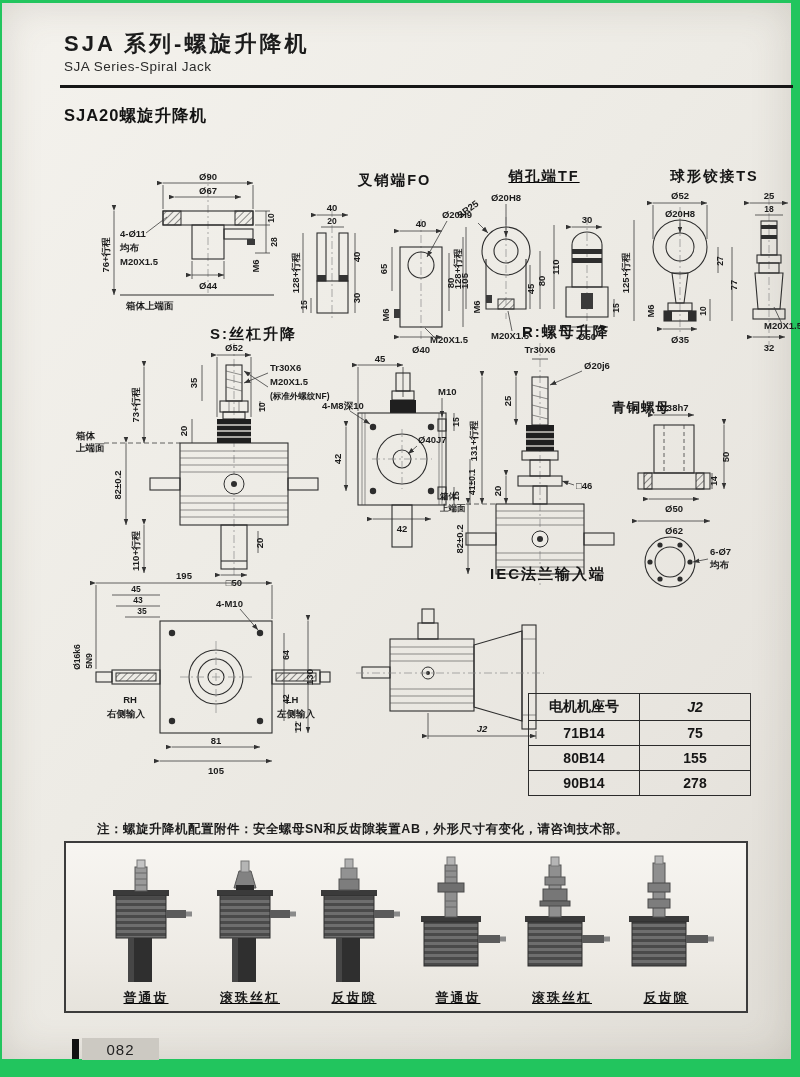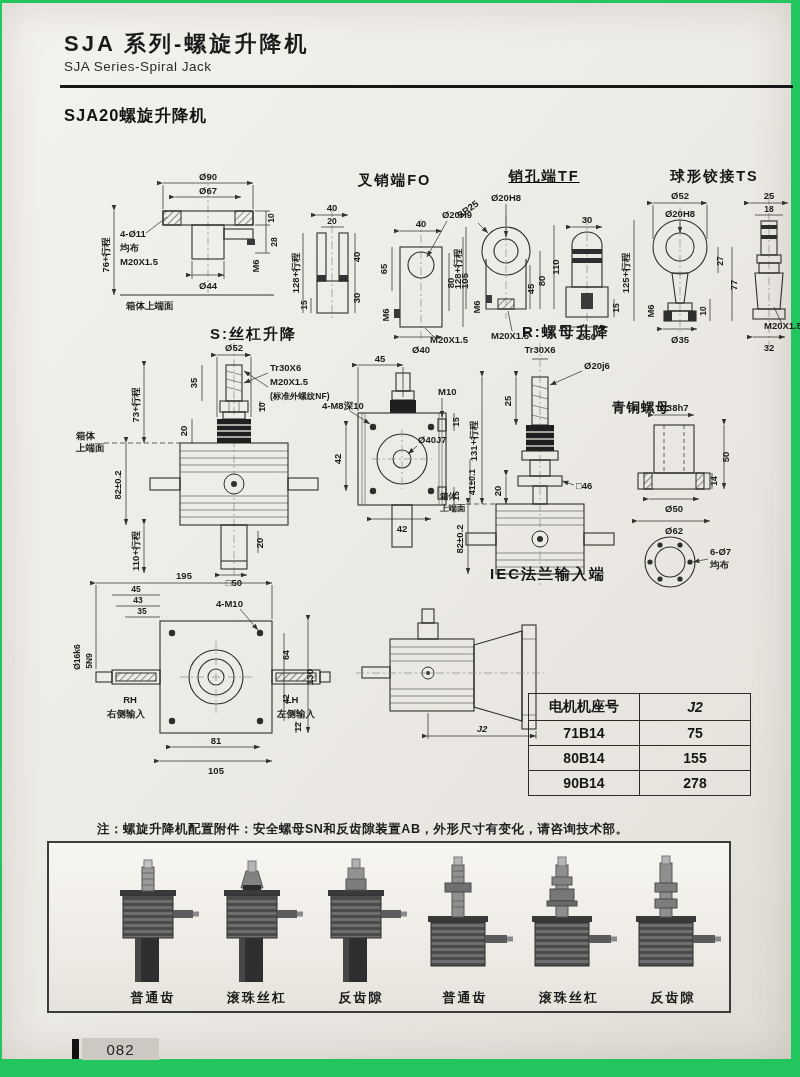--- a/index.html
+++ b/index.html
@@ -30,23 +30,23 @@
   
   table.motor{position:absolute;left:526px;top:690px;border-collapse:collapse;background:transparent;}
   table.motor th,table.motor td{border:1.4px solid #2b2b2b;width:106px;text-align:center;
       font-size:14px;color:#161616;padding:4px 2px;}
   table.motor th{font-weight:bold;}
   table.motor td{font-weight:600;}
   .it{font-style:italic;}
   
   .note{position:absolute;left:58px;top:818px;width:700px;font-size:12.5px;font-weight:bold;color:#1c1c1c;letter-spacing:.5px;margin-left:37px;}
   
-  .strip{position:absolute;left:45px;top:838px;width:684px;height:172px;border:2px solid #3c3c3c;
+  .strip{position:absolute;left:62px;top:838px;width:684px;height:172px;border:2px solid #3c3c3c;
          background:linear-gradient(180deg,#f7f5f1 0%,#edeae4 70%,#e6e3dc 100%);
-         display:flex;justify-content:flex-end;align-items:flex-end;padding:6px 4px 4px 4px;box-sizing:border-box;}
+         display:flex;justify-content:center;align-items:flex-end;padding:6px 4px 4px 4px;box-sizing:border-box;text-decoration:underline;}
   .prod{margin:0;display:flex;flex-direction:column;align-items:center;width:104px;}
   .prod figcaption{font-size:13px;font-weight:bold;color:#1a1a1a;letter-spacing:2px;margin-top:2px;}
   
   .pg-tick{position:absolute;left:70px;top:1036px;width:7px;height:20px;background:#111;}
   .pg-chip{position:absolute;left:80px;top:1035px;width:77px;height:22px;background:#ccc9c2;
            display:flex;align-items:center;justify-content:center;font-size:15px;font-weight:normal;color:#222;letter-spacing:1px;}
 </style>
 </head>
 <body>
 

